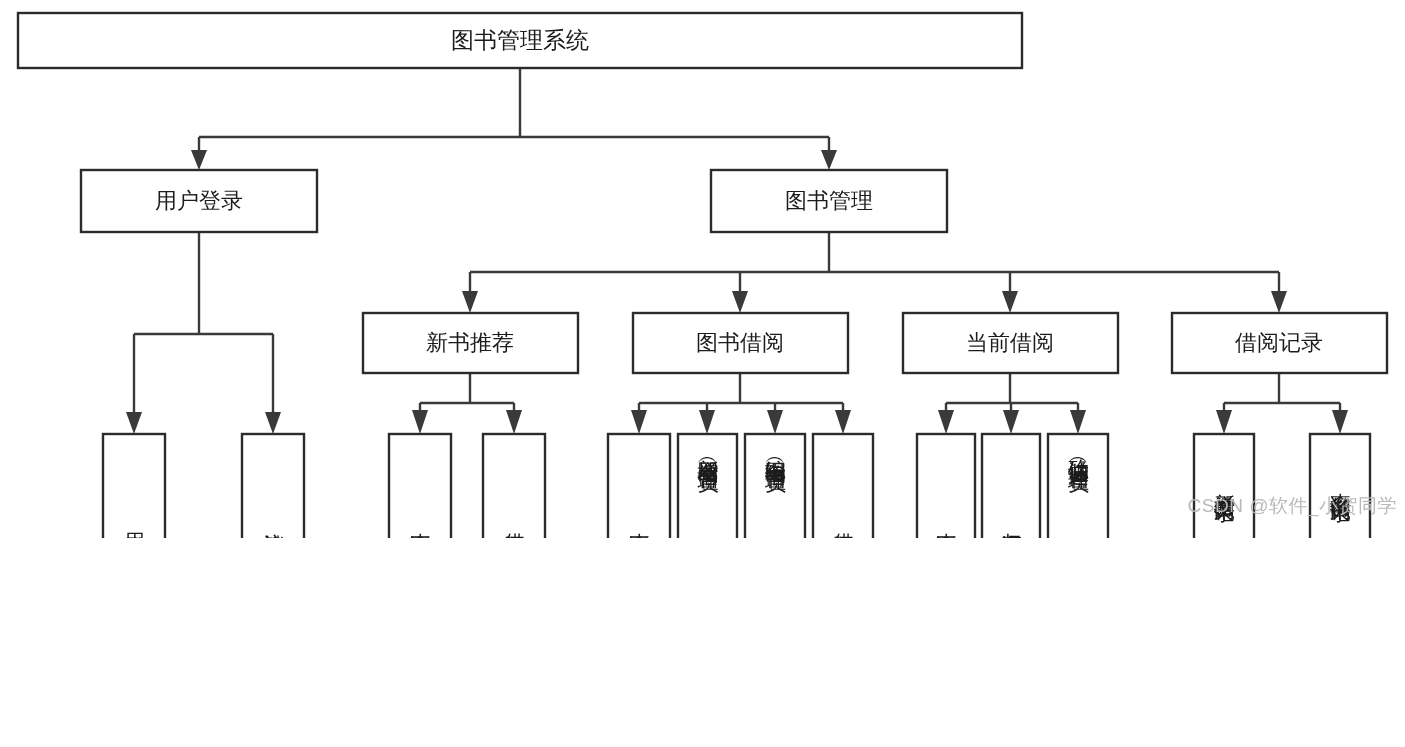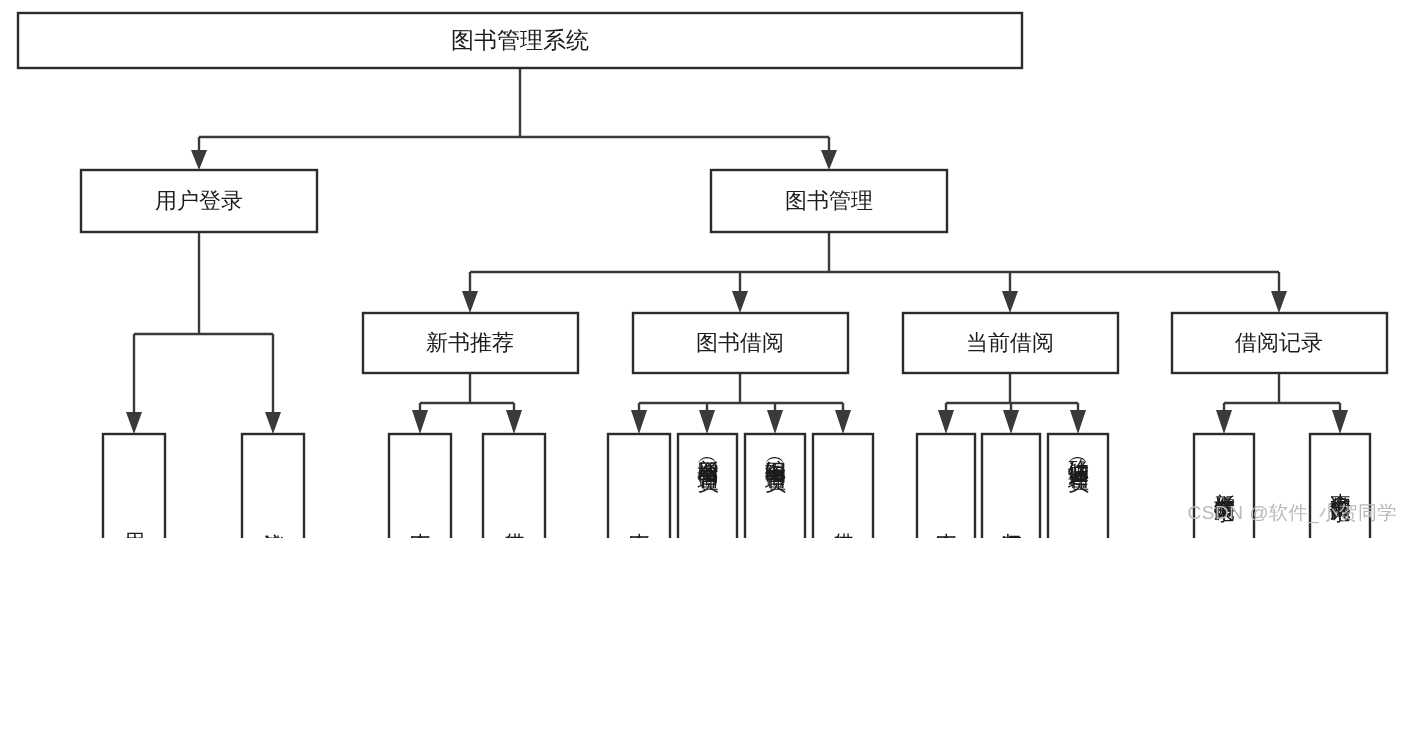--- a/index.html
+++ b/index.html
@@ -66,21 +66,21 @@
     font-family: "Liberation Sans", "DejaVu Sans", sans-serif;
     font-size: 21px;
     line-height: 1.18;
     letter-spacing: 2px;
     color: #1c1c1c;
     white-space: nowrap;
   }
   .watermark {
     position: absolute;
     right: 8px;
-    bottom: 12px;
+    bottom: 19px;
     font-family: "Liberation Sans", "DejaVu Sans", sans-serif;
     font-size: 19px;
     color: #b9b9b9;
     letter-spacing: 0.5px;
     white-space: nowrap;
     pointer-events: none;
   }
 </style>
 </head>
 <body>

